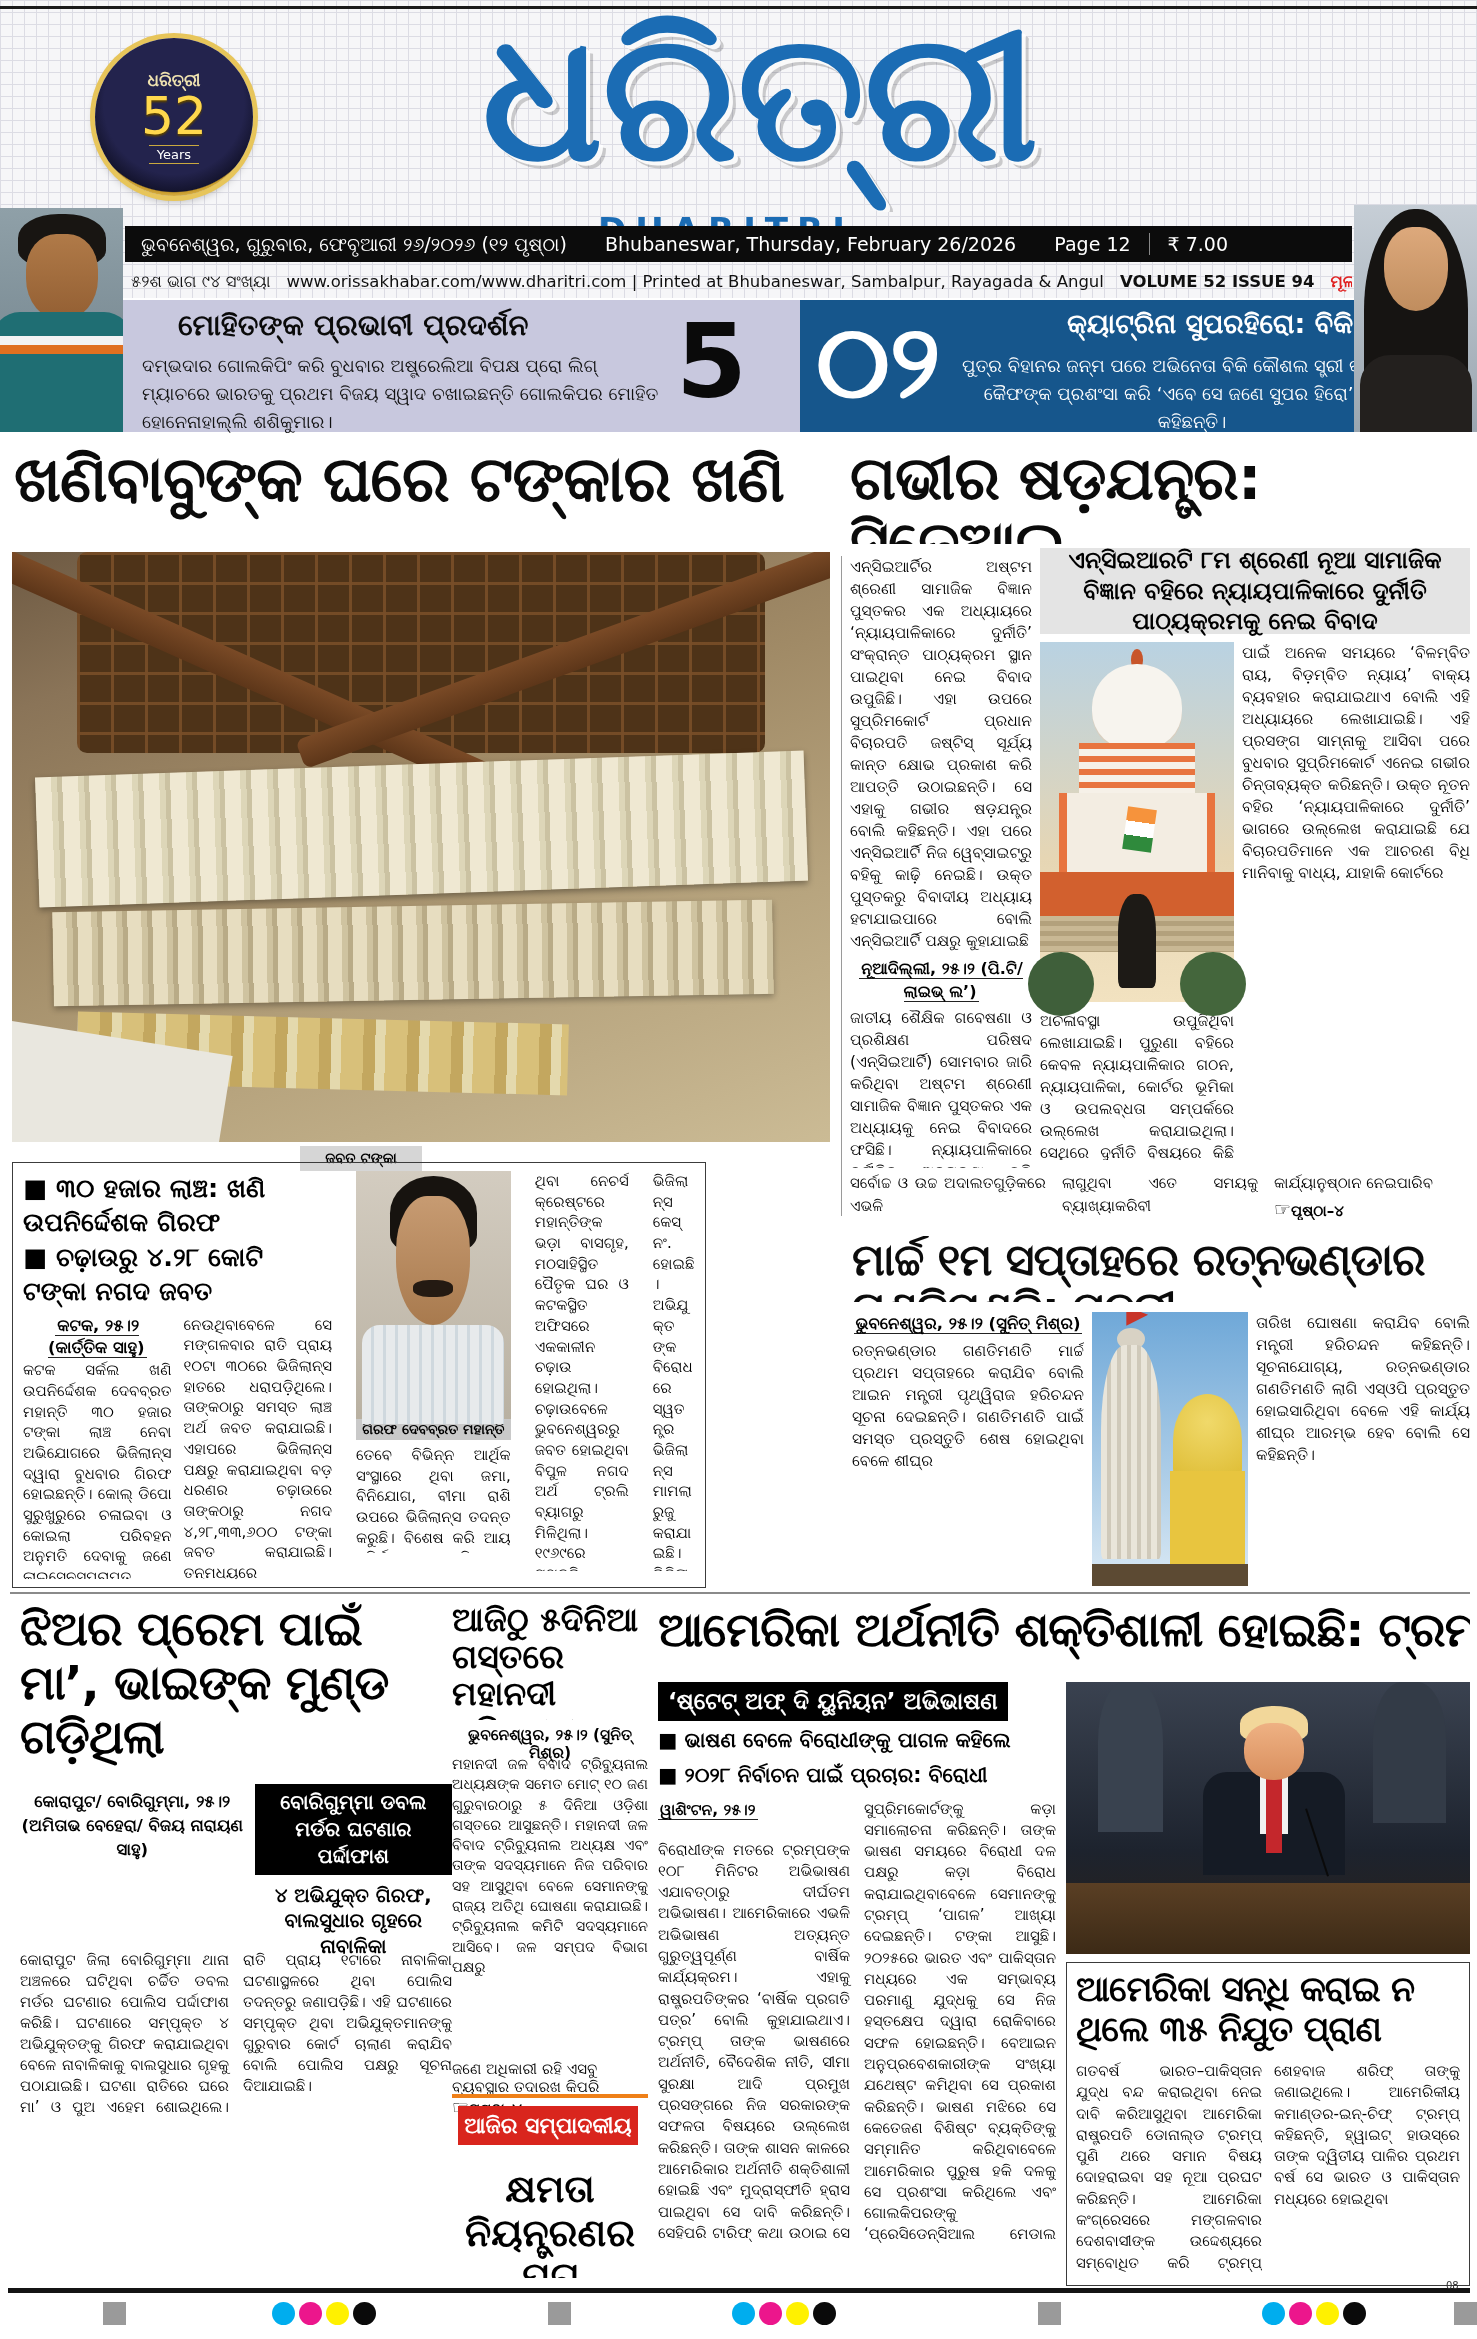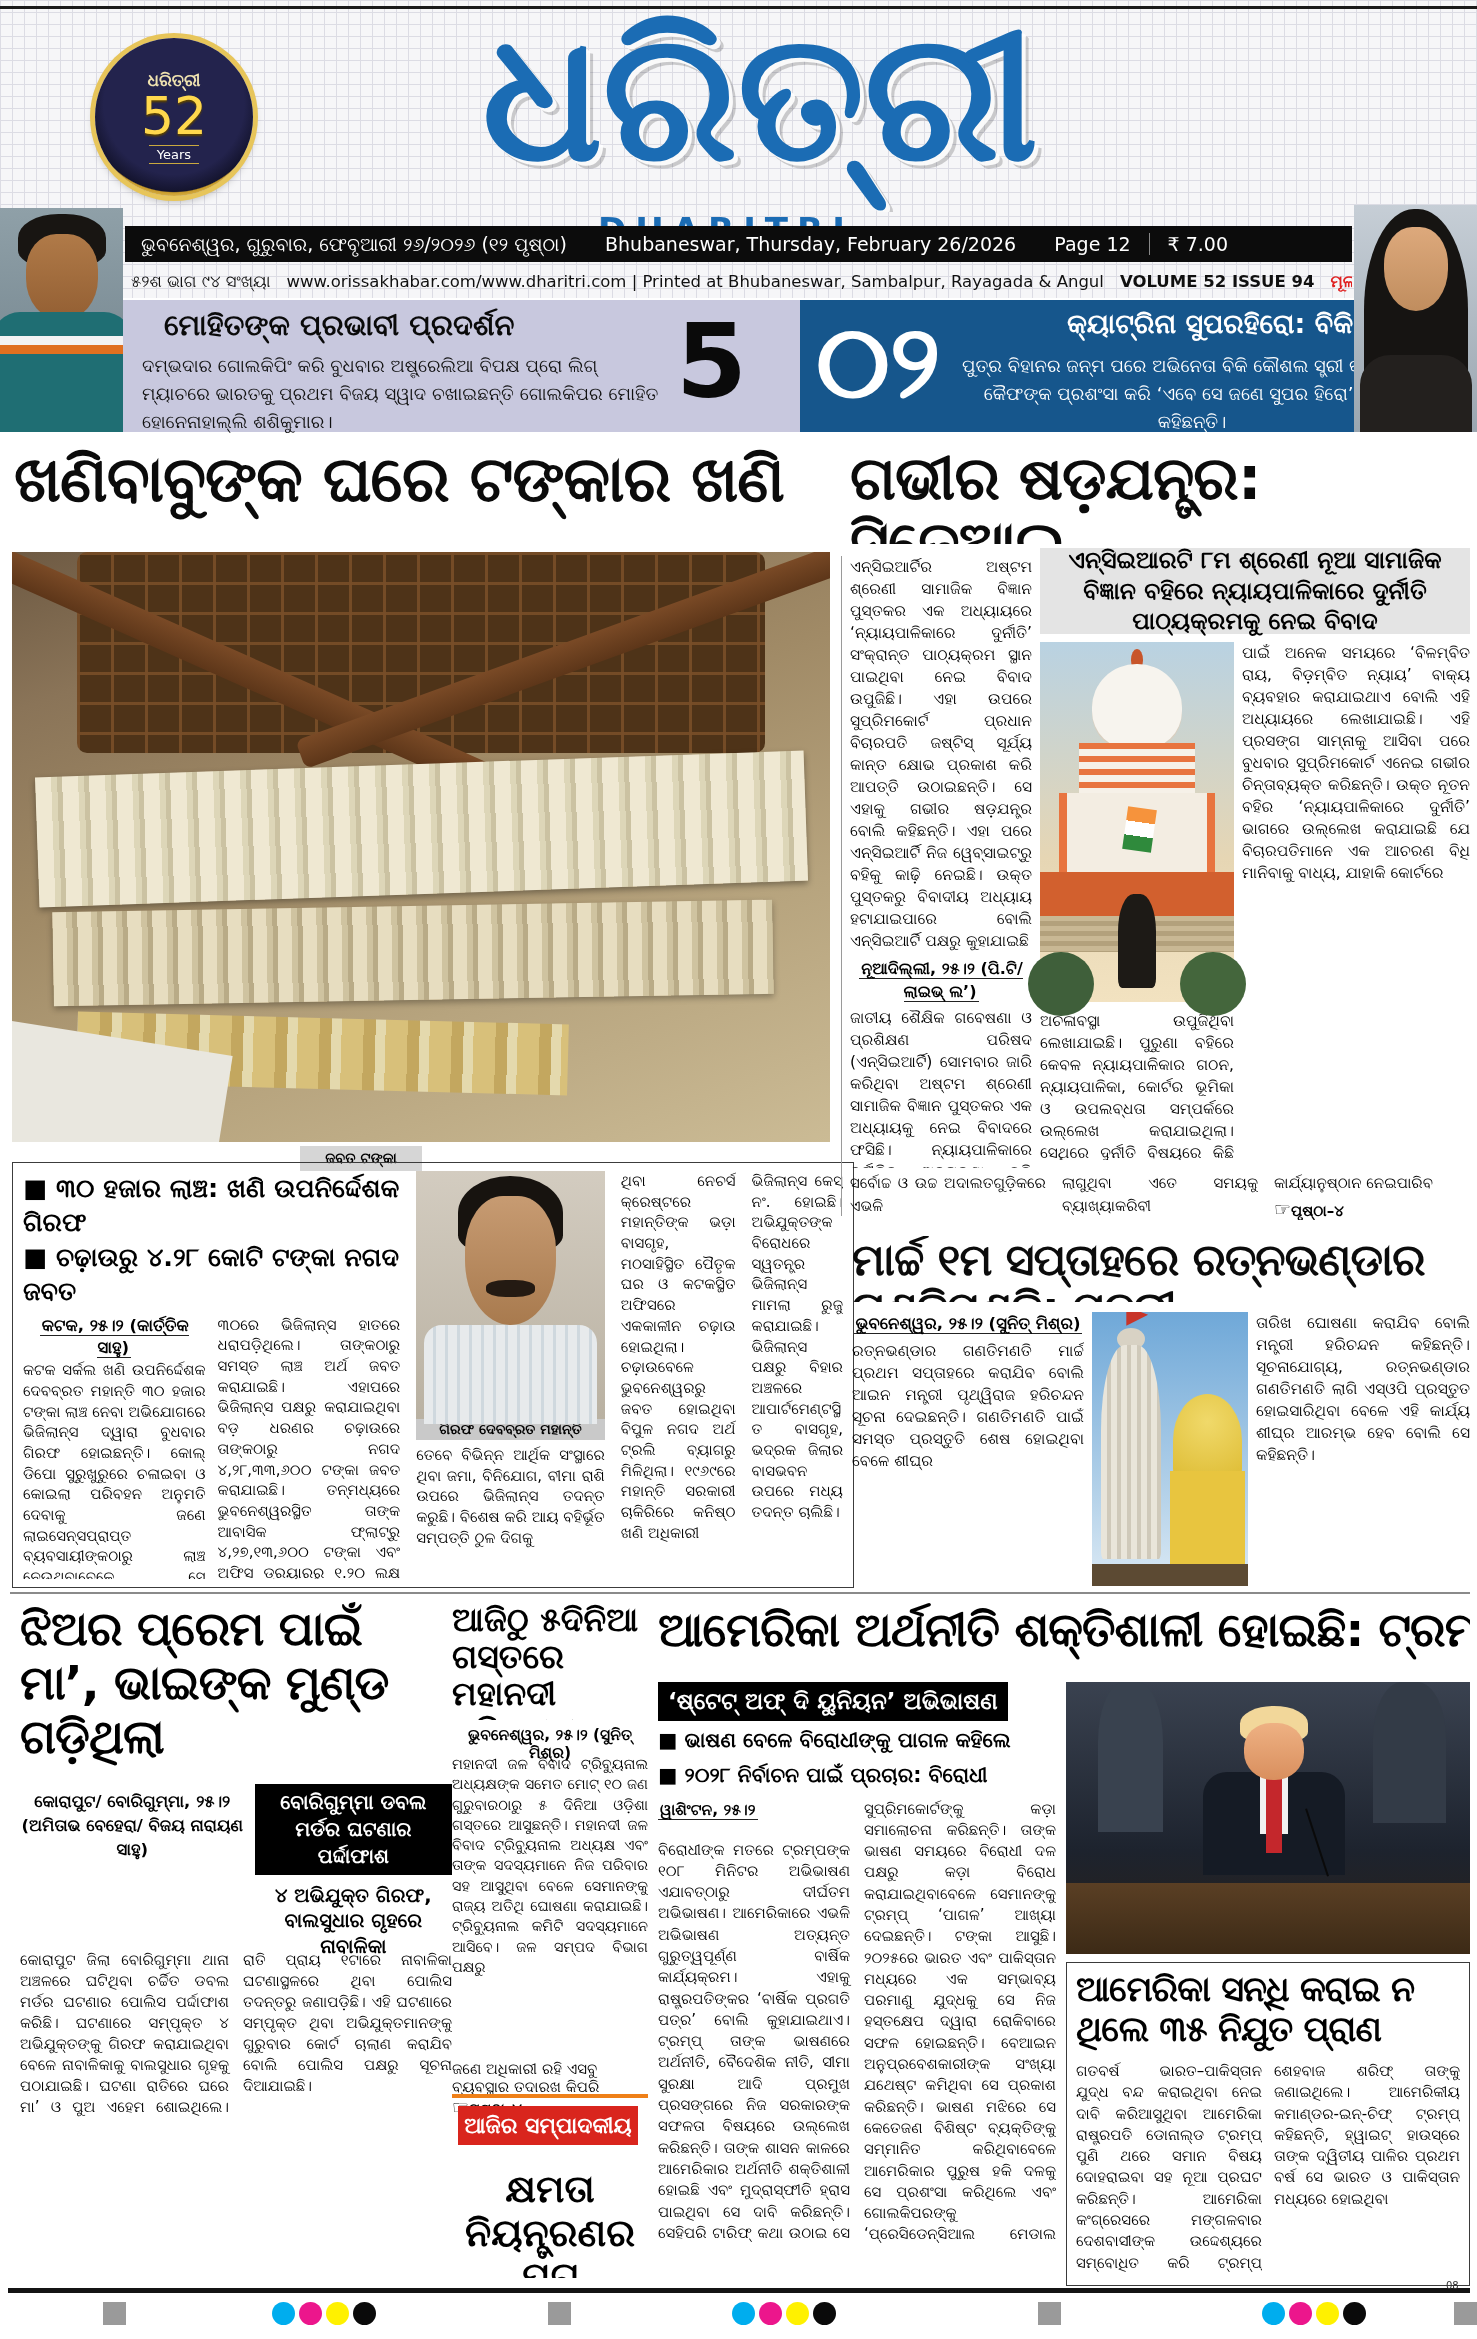--- a/index.html
+++ b/index.html
@@ -37,21 +37,21 @@
   #photo-man .face{position:absolute;left:26px;top:26px;width:72px;height:86px;background:linear-gradient(#b07a48,#935f33);border-radius:42% 42% 48% 48%;}
   #photo-man .jacket{position:absolute;left:-8px;top:104px;width:140px;height:120px;background:#1f6e73;border-radius:28px 28px 0 0;}
   #photo-man .st1{position:absolute;left:-8px;top:128px;width:140px;height:9px;background:#f3f3f3;}
   #photo-man .st2{position:absolute;left:-8px;top:137px;width:140px;height:9px;background:#e07020;}
   #photo-kat{left:1354px;top:205px;width:123px;height:227px;z-index:5;background:linear-gradient(#c6ced6,#9aa6b0);}
   #photo-kat .hair{position:absolute;left:10px;top:4px;width:104px;height:210px;background:#161412;border-radius:48% 48% 18% 18%;}
   #photo-kat .face{position:absolute;left:30px;top:22px;width:64px;height:84px;background:linear-gradient(#dda97c,#c08d5e);border-radius:44% 44% 50% 50%;}
   #photo-kat .sari{position:absolute;left:6px;top:150px;width:112px;height:80px;background:#23201e;border-radius:30px 30px 0 0;}
   
   #promo-left{left:0;top:300px;width:800px;height:132px;background:#c8c8de;}
-  #promo-left .p-title{position:absolute;left:164px;top:8px;font-size:29px;font-weight:bold;color:#0a0a0a;}
+  #promo-left .p-title{position:absolute;left:178px;top:8px;font-size:29px;font-weight:bold;color:#0a0a0a;}
   #promo-left .p-body{position:absolute;left:142px;top:52px;width:520px;font-size:18px;line-height:1.55;color:#111;}
   #promo-left .p-num{position:absolute;left:676px;top:-2px;font-size:102px;font-weight:bold;color:#0a0a0a;line-height:1.25;}
   #promo-right{left:800px;top:300px;width:677px;height:132px;background:#16568c;color:#fff;}
   #promo-right .p-num{position:absolute;left:16px;top:-2px;font-size:102px;font-weight:bold;color:#fff;line-height:1.25;}
   #promo-right .p-title{position:absolute;left:210px;top:8px;width:400px;text-align:center;font-size:27px;font-weight:bold;}
   #promo-right .p-body{position:absolute;left:152px;top:52px;width:480px;font-size:18px;line-height:1.55;text-align:center;}
   
   #mine-headline{left:14px;top:446px;width:828px;height:98px;font-size:63px;}
   #money-photo{left:12px;top:552px;width:818px;height:590px;background:linear-gradient(160deg,#6e5a43 0%,#8a7458 18%,#a08a66 42%,#b7a47e 70%,#cbbb95 100%);}
   #money-photo .head{position:absolute;left:8%;top:0;width:84%;height:34%;background:#4e3318;
@@ -59,21 +59,21 @@
   #money-photo .bar1{position:absolute;left:-6%;top:18%;width:70%;height:30px;background:linear-gradient(#7a4a26,#5d3619);transform:rotate(24deg);border-radius:8px;}
   #money-photo .bar2{position:absolute;right:-8%;top:14%;width:75%;height:30px;background:linear-gradient(#7a4a26,#5d3619);transform:rotate(-20deg);border-radius:8px;}
   #money-photo .cash1{position:absolute;left:3%;top:36%;width:94%;height:22%;
      background:repeating-linear-gradient(90deg,#efe8d2 0 16px,#ddd6b8 16px 22px,#cbc2a2 22px 27px);transform:rotate(-2deg);box-shadow:0 3px 6px rgba(0,0,0,.35);}
   #money-photo .cash2{position:absolute;left:5%;top:60%;width:88%;height:16%;
      background:repeating-linear-gradient(90deg,#e7ddc0 0 14px,#cfc3a0 14px 20px,#b9ab87 20px 25px);transform:rotate(-1deg);box-shadow:0 3px 6px rgba(0,0,0,.3);}
   #money-photo .notes{position:absolute;left:8%;top:79%;width:60%;height:12%;
      background:repeating-linear-gradient(90deg,#d8c07a 0 22px,#c3a75f 22px 34px,#e4d9ad 34px 44px);transform:rotate(1.5deg);}
   #money-photo .papers{position:absolute;left:-4%;bottom:-4%;width:30%;height:22%;background:#e9e7df;transform:rotate(9deg);}
   #money-cap{left:300px;top:1146px;width:122px;height:25px;background:#d6d6d6;font-size:14.5px;font-weight:bold;text-align:center;line-height:25px;}
-  #mine-box{left:12px;top:1162px;width:842px;height:426px;border:1.5px solid #3c3c3c;box-sizing:border-box;padding:8px 10px;display:flex;gap:16px;}
+  #mine-box{left:12px;top:1162px;width:694px;height:426px;border:1.5px solid #3c3c3c;box-sizing:border-box;padding:8px 10px;display:flex;gap:24px;}
   .m-left{flex:0 0 46%;overflow:hidden;}
   .m-bullet{font-size:25.5px;font-weight:bold;line-height:1.35;}
   .m-2col{columns:2;column-gap:12px;font-size:15px;line-height:1.38;margin-top:6px;height:296px;overflow:hidden;}
   .m-2col .dl{font-size:16.5px;margin-bottom:0;}
   .m-c3{flex:0 0 23%;overflow:hidden;}
   .portrait{position:relative;width:100%;height:248px;background:linear-gradient(#d3ccc0,#b9b1a2);}
   .portrait .hair{position:absolute;left:22%;top:2%;width:56%;height:30%;background:#17130f;border-radius:50% 50% 20% 20%;}
   .portrait .face{position:absolute;left:26%;top:10%;width:48%;height:52%;background:linear-gradient(#c79b72,#a87a4e);border-radius:42% 42% 50% 50%;}
   .portrait .mus{position:absolute;left:37%;top:44%;width:26%;height:7%;background:#241a12;border-radius:40%;}
   .portrait .shirt{position:absolute;left:4%;top:62%;width:92%;height:40%;background:repeating-linear-gradient(90deg,#e7eaec 0 9px,#cfd8de 9px 12px);border-radius:18px 18px 0 0;}

